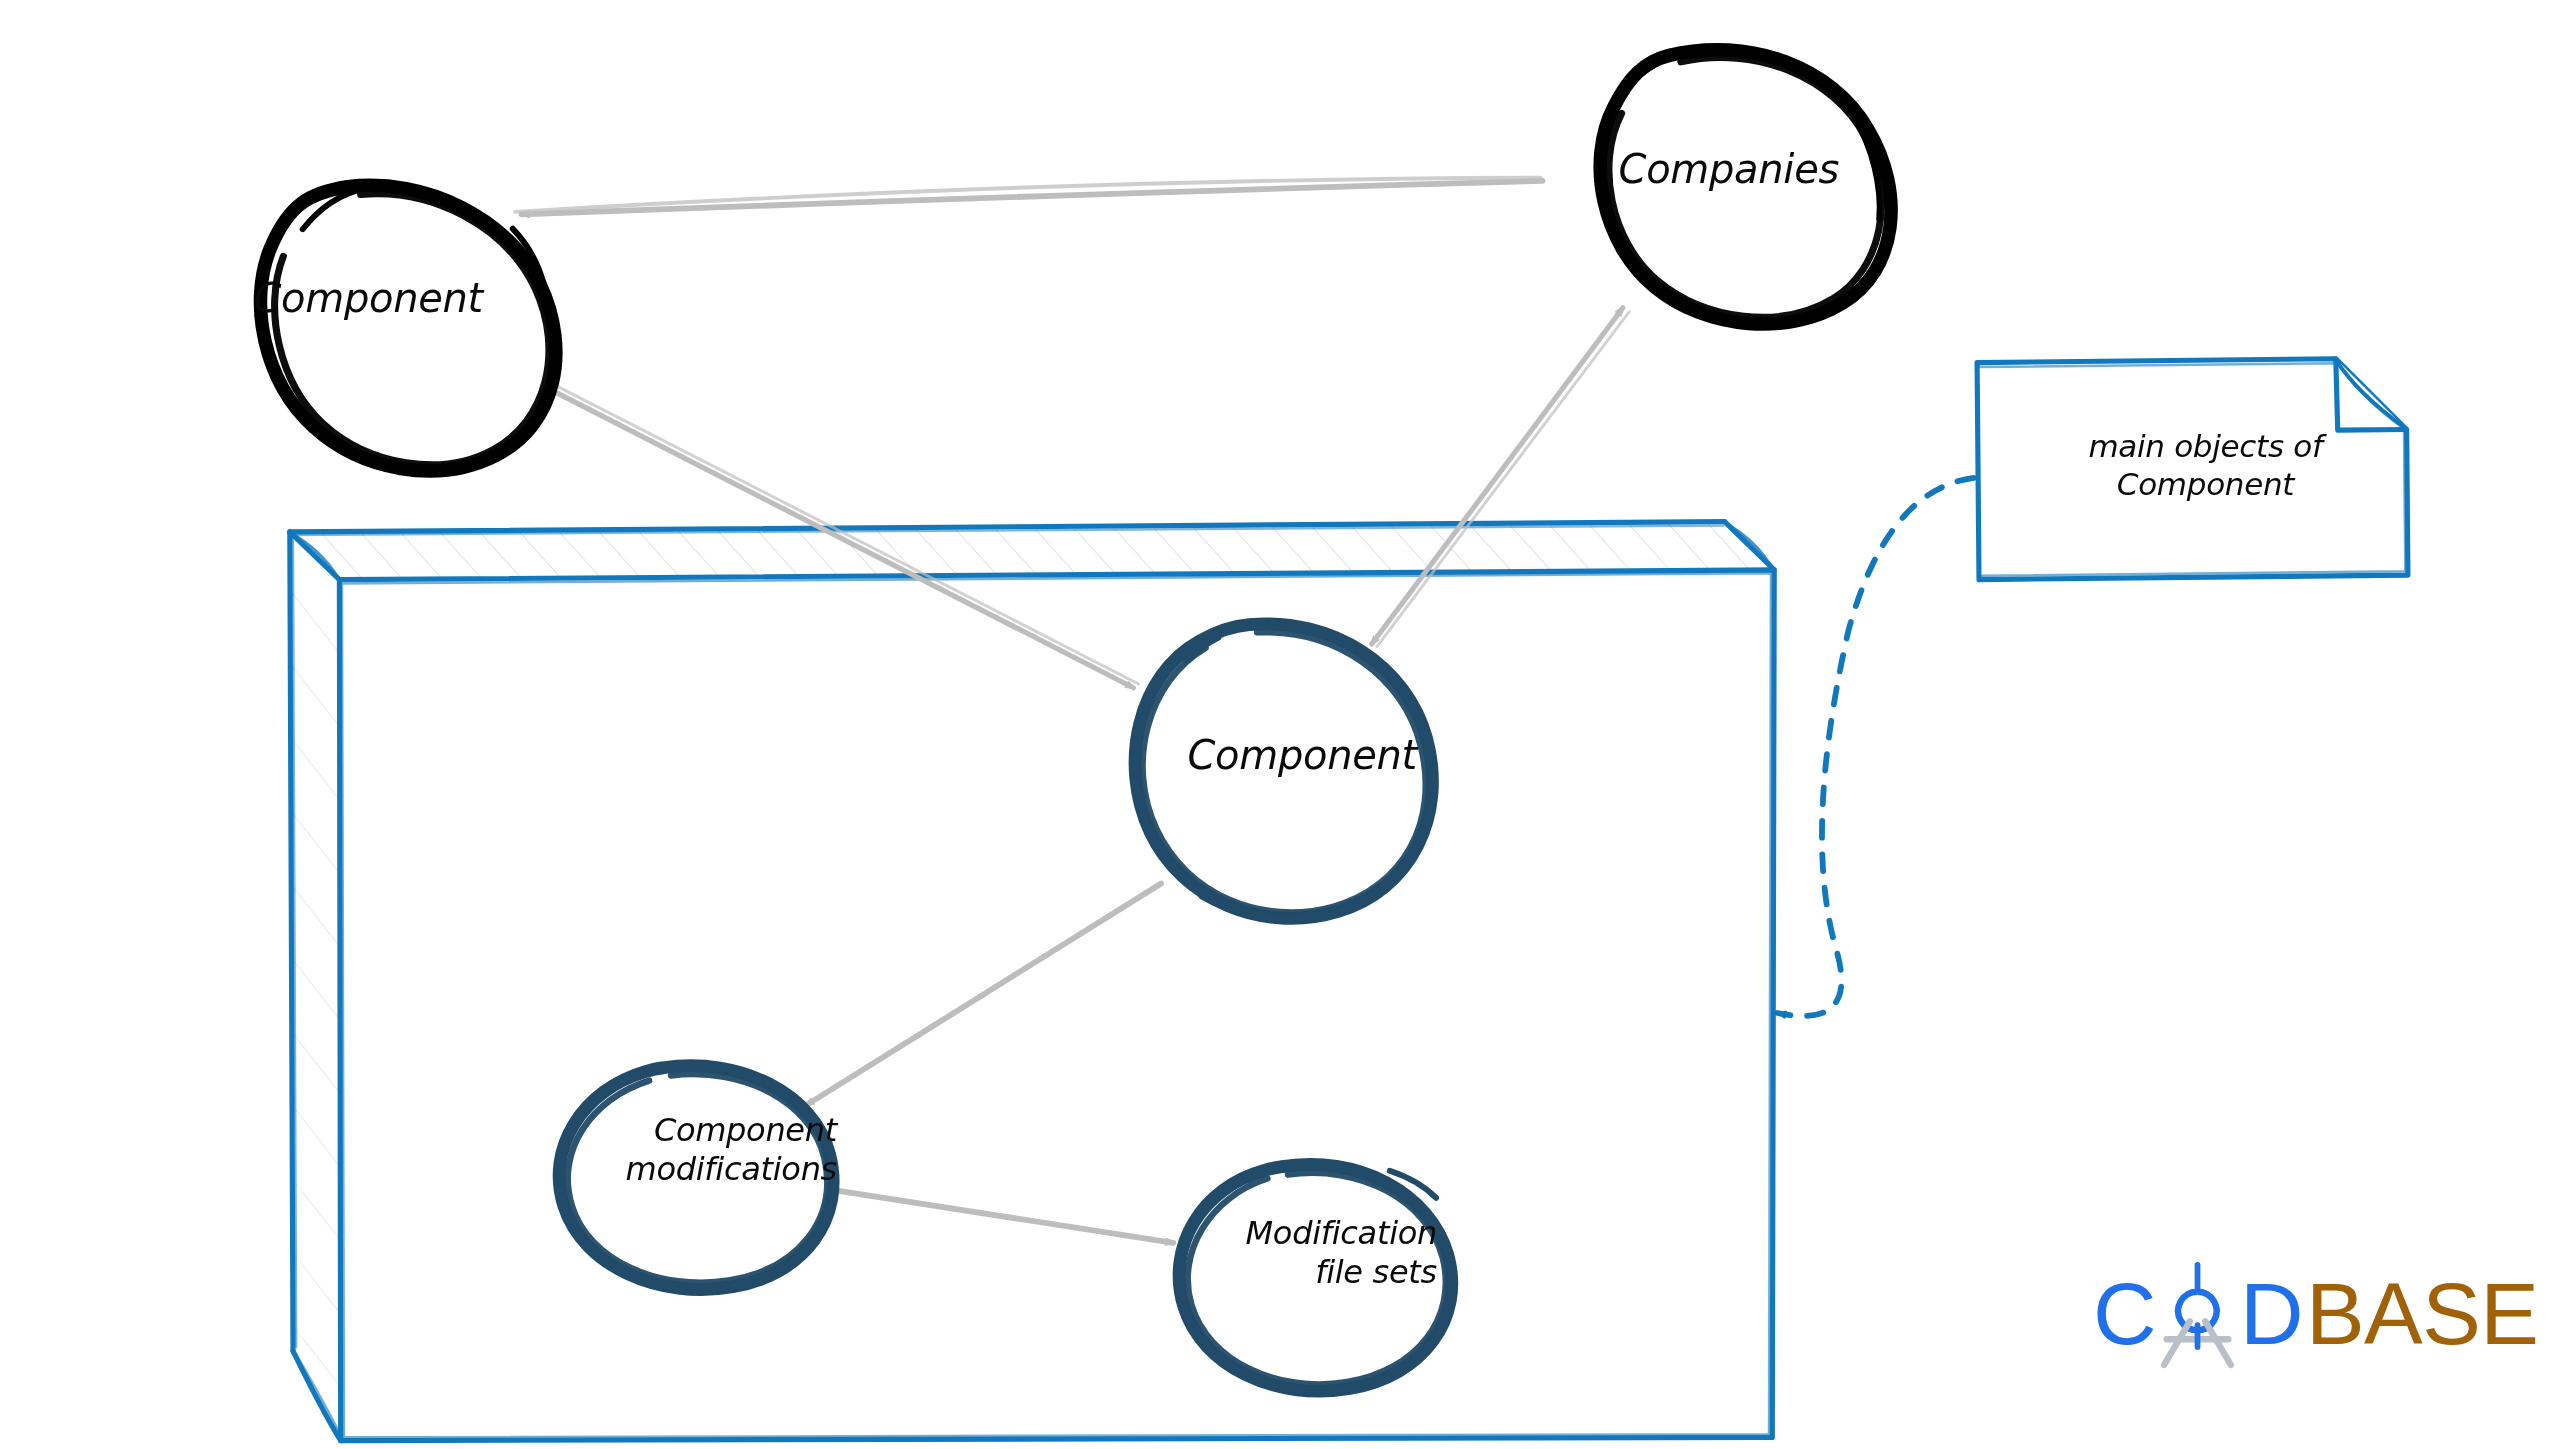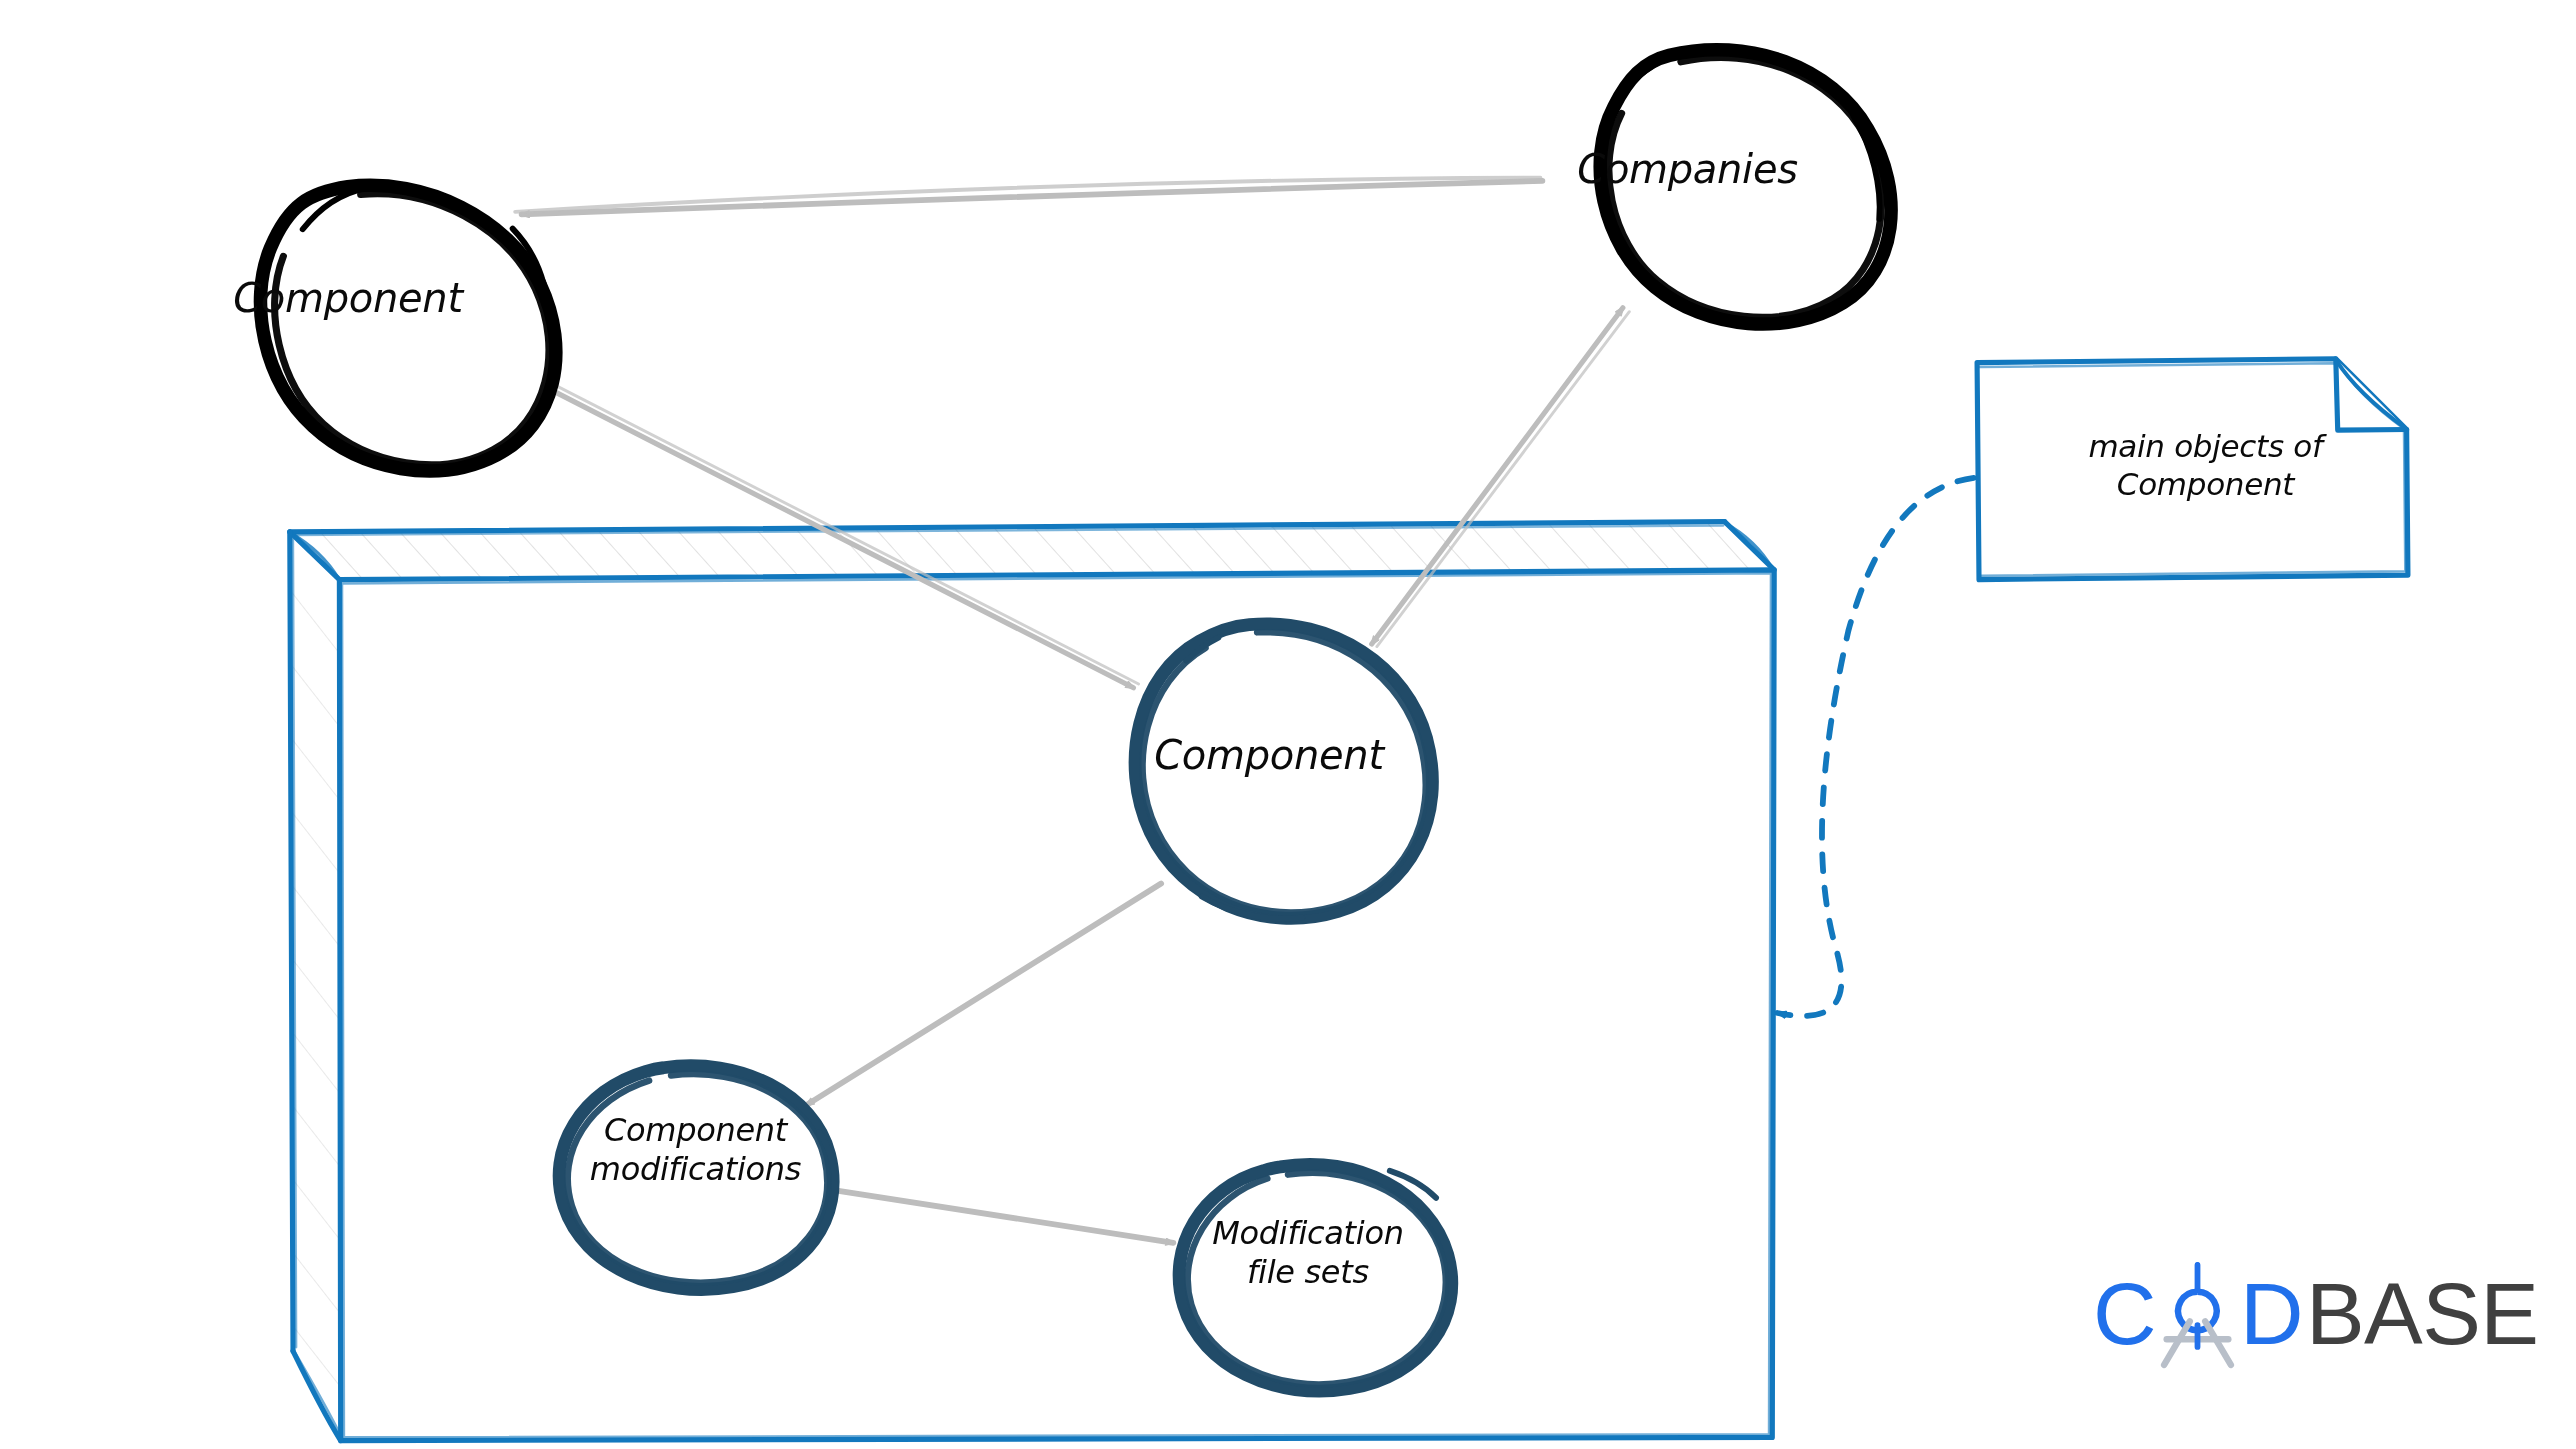--- a/index.html
+++ b/index.html
@@ -24,21 +24,21 @@
     width: 2576px;
     height: 1449px;
   }
   
   .node-label {
     position: absolute;
     font-family: "DejaVu Sans", sans-serif;
     font-style: italic;
     font-weight: 300;
     color: #0a0a0a;
-    text-align: center;
+    text-align: right;
     line-height: 1.22;
     white-space: pre-line;
     pointer-events: none;
     letter-spacing: -0.3px;
   }
   .lbl-standards   { left: 213px;  top: 274px;  width: 270px; font-size: 40px; }
   .lbl-companies   { left: 1536px; top: 145px;  width: 303px; font-size: 40px; }
   .lbl-component   { left: 1121px; top: 731px; width: 296px; font-size: 40px; }
   .lbl-compmods    { left: 554px;  top: 1111px; width: 283px; font-size: 32px; }
   .lbl-modfilesets { left: 1179px; top: 1214px; width: 258px; font-size: 32px; }
@@ -56,21 +56,21 @@
     position: absolute;
     top: 0;
     font-family: "Liberation Sans", sans-serif;
     font-weight: 400;
     font-size: 88px;
     line-height: 122px;
     letter-spacing: -0.6px;
   }
   .logo-c { left: 0px;   color: #2170EB; }
   .logo-d { left: 147px; color: #2170EB; }
-  .logo-base { left: 213px; color: #404040; }
+  .logo-base { left: 213px; color: #a16207; }
   #compass-icon {
     position: absolute;
     left: 57px;
     top: 9px;
     width: 95px;
     height: 107px;
   }
 </style>
 </head>
 <body>

